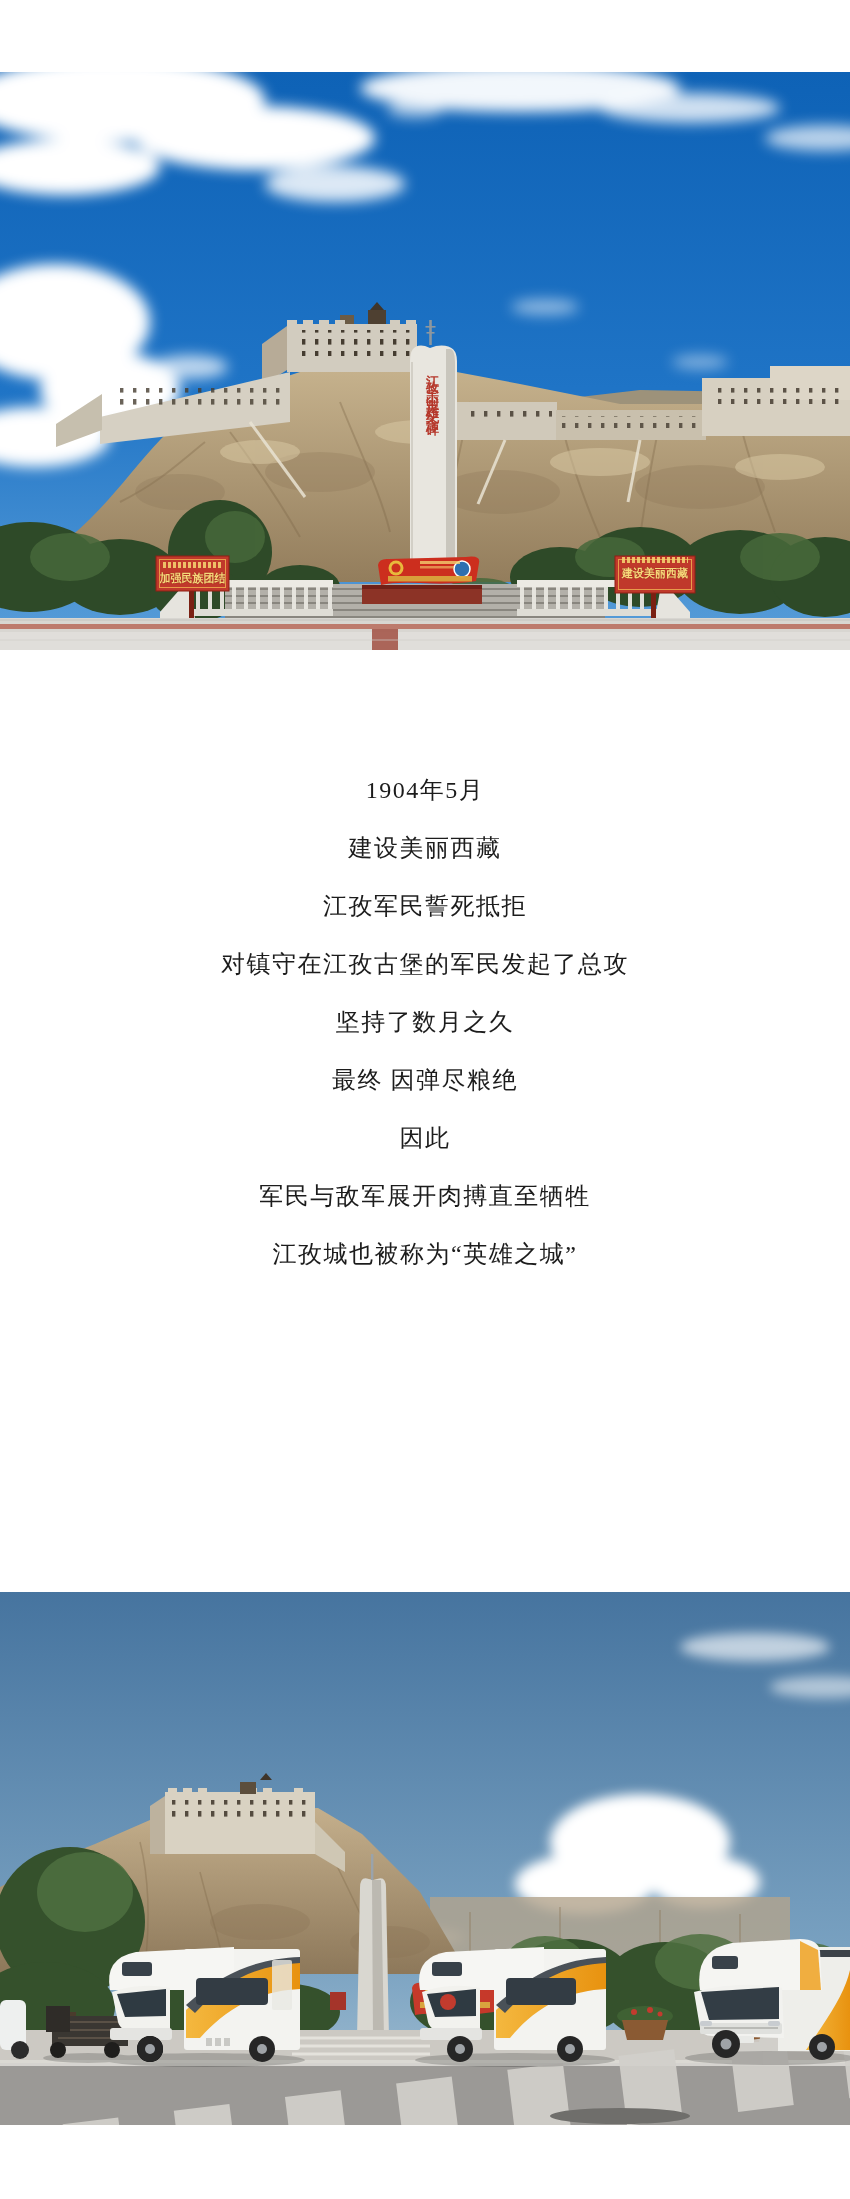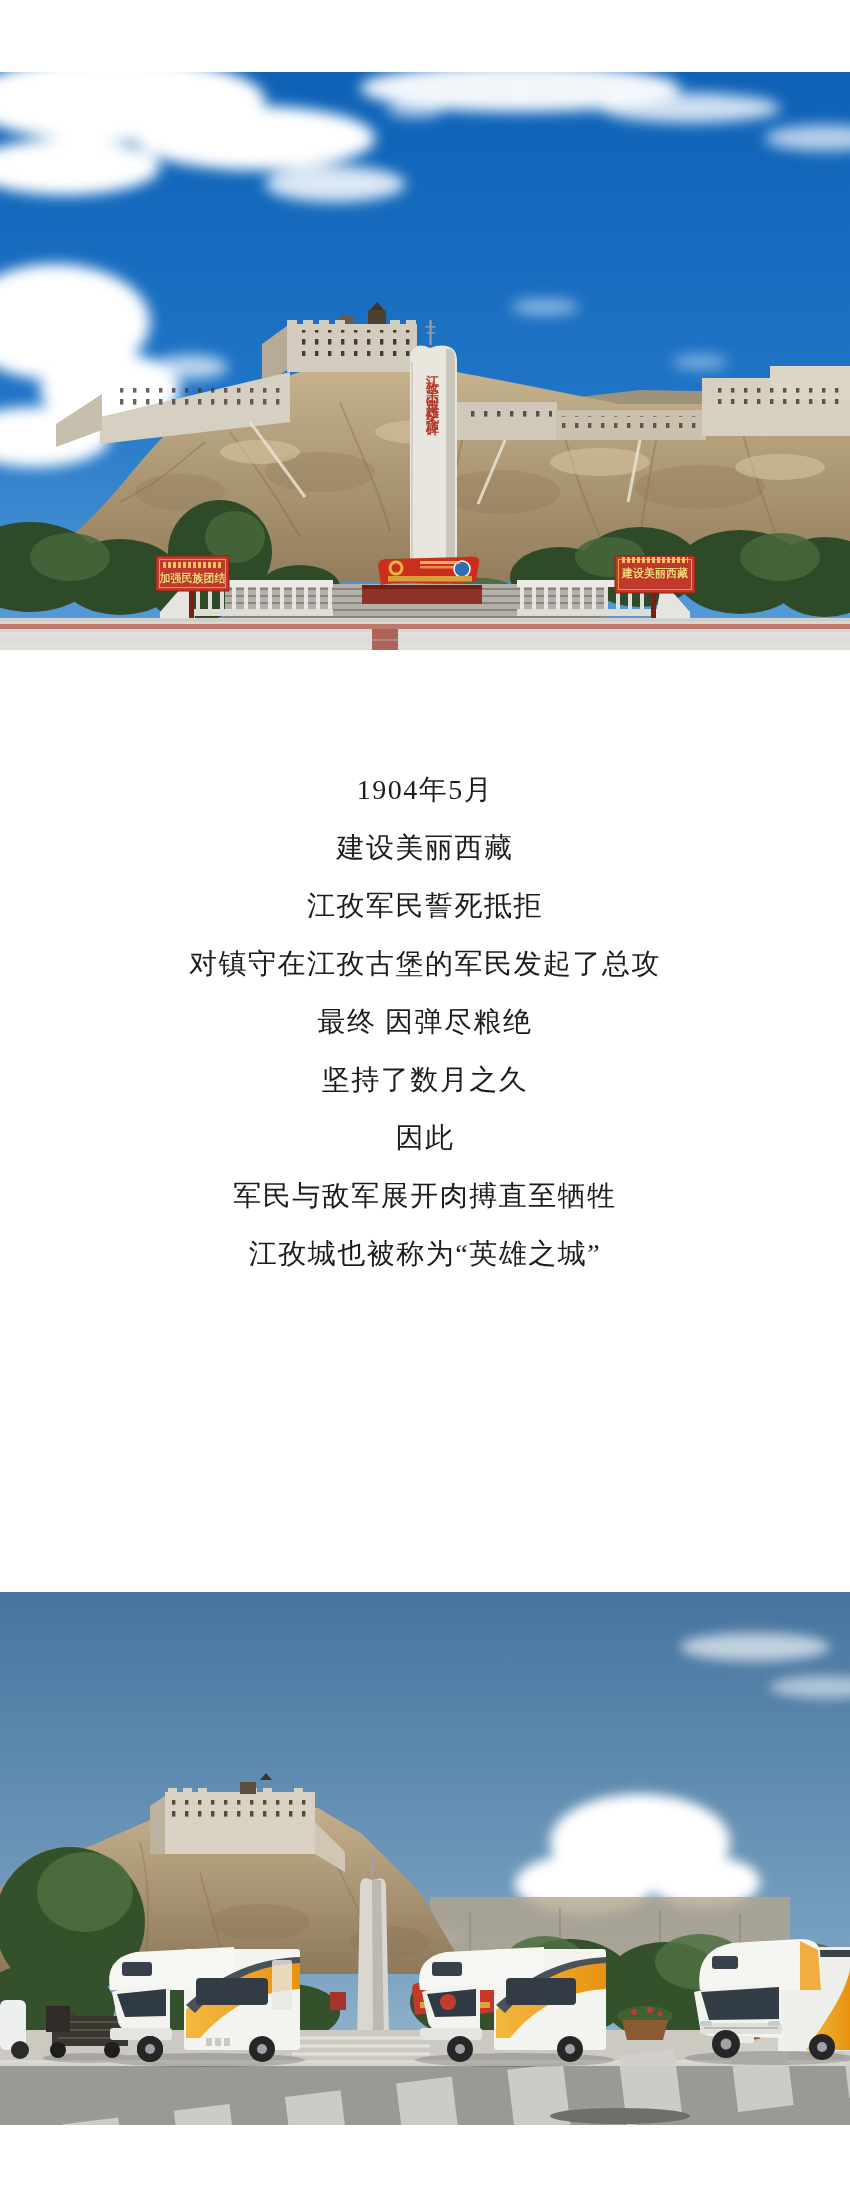--- a/index.html
+++ b/index.html
@@ -3,21 +3,21 @@
 <meta charset="utf-8">
 <style>
   html,body{margin:0;padding:0;background:#ffffff;}
   .page{position:relative;width:850px;height:2199px;margin:0 auto;background:#ffffff;overflow:hidden;
         font-family:Liberation Serif, serif;}
   .photo{position:absolute;left:0;width:850px;overflow:hidden;background:#9ec3e0;}
   .photo svg{display:block;}
   .photo-top{top:72px;height:578px;}
   .photo-bottom{top:1592px;height:533px;}
   .article-text{position:absolute;top:761px;left:0;width:850px;text-align:center;}
-  .article-text p{margin:0;height:58px;line-height:58px;font-size:28px;letter-spacing:1.5px;color:#1c1c1c;}
+  .article-text p{margin:0;height:58px;line-height:58px;font-size:24px;letter-spacing:1.5px;color:#1c1c1c;}
   
   .monument-text{position:absolute;left:421px;top:293px;height:185px;width:22px;
                  writing-mode:vertical-rl;text-orientation:upright;
                  font-size:13px;letter-spacing:6px;color:#b5372a;font-weight:bold;line-height:22px;}
   .banner{position:absolute;display:flex;flex-direction:column;align-items:center;justify-content:center;gap:3px;}
   .banner-left{left:158px;top:486px;width:69px;height:31px;}
   .banner-right{left:617px;top:480px;width:76px;height:33px;}
   .tibetan-deco{width:86%;height:6px;opacity:.9;
     background:repeating-linear-gradient(90deg,#f3cf6f 0 3px,transparent 3px 5px);}
   .banner-cn{font-size:11px;font-weight:bold;color:#f7d87a;white-space:nowrap;
@@ -222,22 +222,22 @@
       <div class="tibetan-deco"></div>
       <div class="banner-cn">建设美丽西藏</div>
     </div>
   </div>
 
   <div class="article-text">
     <p>1904年5月</p>
     <p>建设美丽西藏</p>
     <p>江孜军民誓死抵拒</p>
     <p>对镇守在江孜古堡的军民发起了总攻</p>
+    <p>坚持了数月之久</p>
     <p>最终 因弹尽粮绝</p>
-    <p>坚持了数月之久</p>
     <p>因此</p>
     <p>军民与敌军展开肉搏直至牺牲</p>
     <p>江孜城也被称为“英雄之城”</p>
   </div>
 
   <div class="photo photo-bottom">
     <svg viewBox="0 0 850 533" width="850" height="533">
       <defs>
         <linearGradient id="sky2" x1="0" y1="0" x2="0" y2="1">
           <stop offset="0" stop-color="#46749f"></stop>

